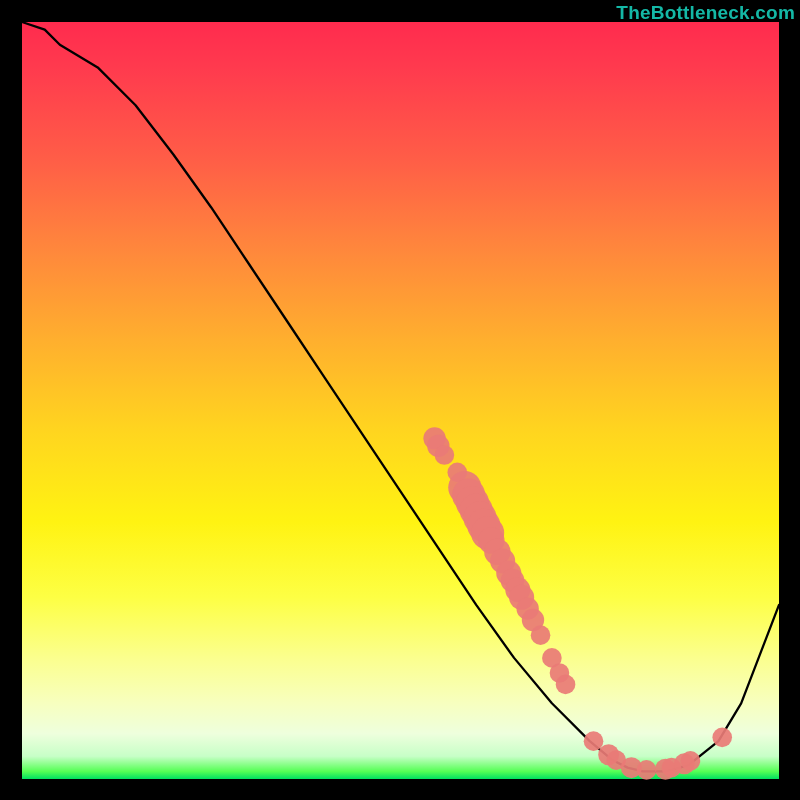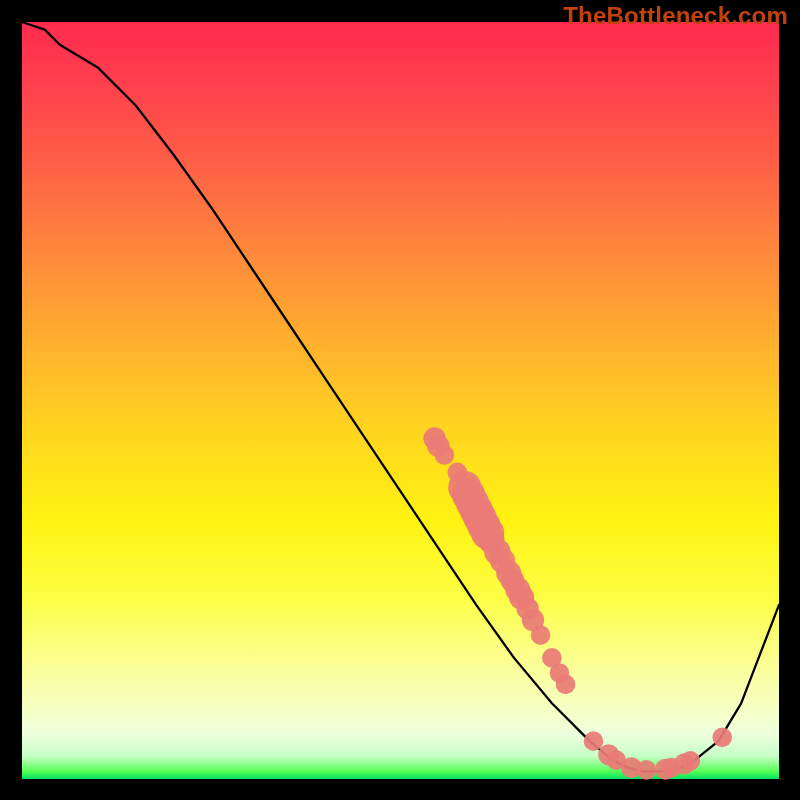--- a/index.html
+++ b/index.html
@@ -27,26 +27,26 @@
       #fdff44 76%,
       #fbff8e 84%,
       #f7ffbf 90%,
       #eeffdd 94%,
       #c7ffc7 97%,
       #55ff55 99%,
       #00e060 100%);
   }
   .attrib {
     position: absolute;
-    right: 12px;
+    right: 5px;
     top: 2px;
     font-family: Arial, Helvetica, sans-serif;
-    font-size: 24px;
+    font-size: 19px;
     font-weight: bold;
-    color: #c2410c;
+    color: #14b8a6;
     letter-spacing: 0.2px;
   }
   svg.curve {
     position: absolute;
     left: 0;
     top: 0;
     width: 757px;
     height: 757px;
     overflow: visible;
   }

